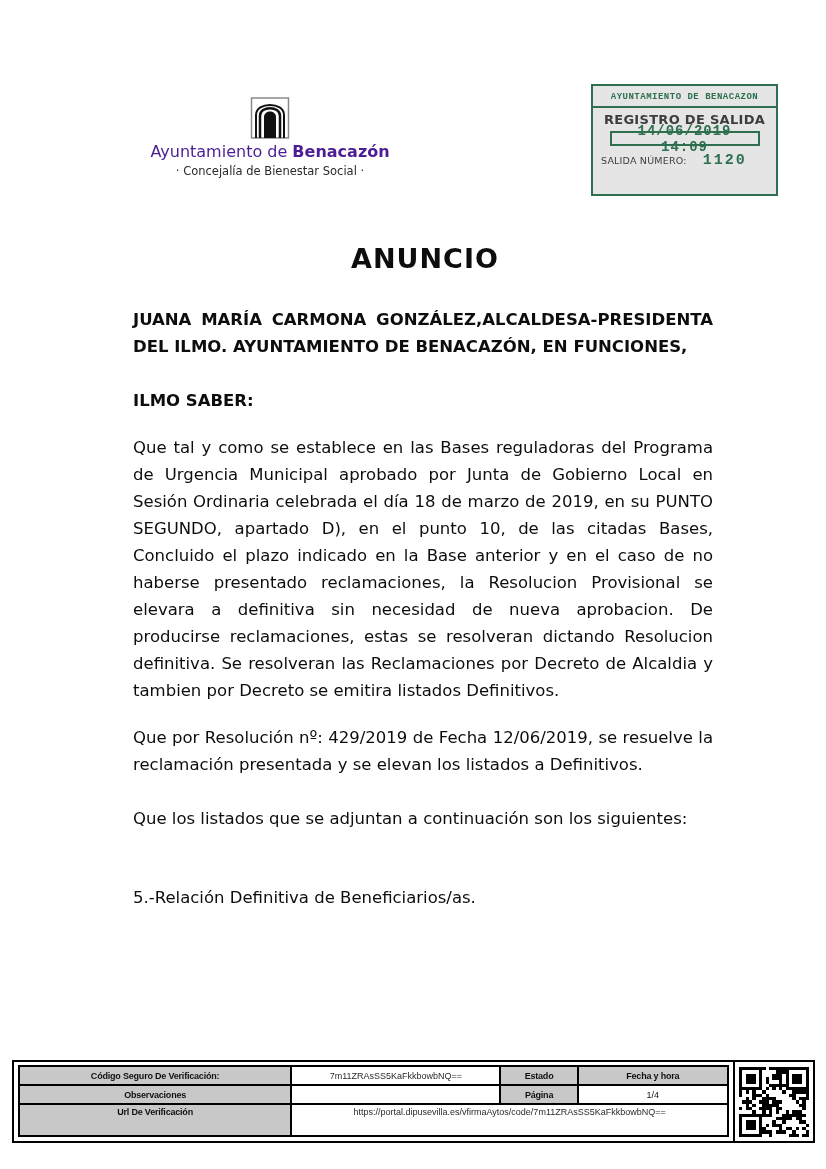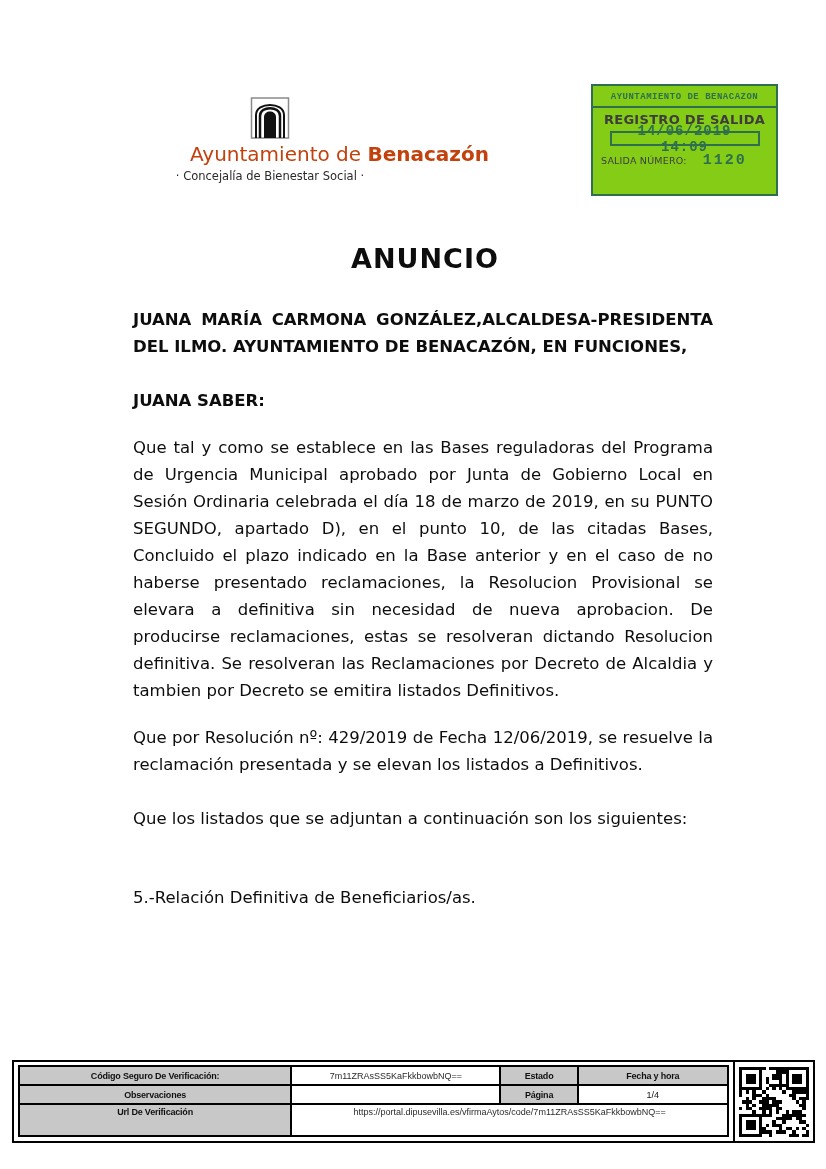--- a/index.html
+++ b/index.html
@@ -2,27 +2,27 @@
 <html><head>
 <meta charset="utf-8">
 <style>
   html,body{margin:0;padding:0;background:#fff;}
   #page{position:relative;width:826px;height:1169px;background:#ffffff;overflow:hidden;
         font-family:"DejaVu Sans",sans-serif;color:#111;}
 
   
   .logo{position:absolute;left:150px;top:93px;width:240px;text-align:center;}
   .logo .arch{display:block;margin:0 auto;}
-  .org-line{font-size:20px;color:#c2410c;margin-top:3px;white-space:nowrap;margin-left:40px;}
+  .org-line{font-size:16px;color:#4c1d95;margin-top:3px;white-space:nowrap;}
   .org-line b{font-weight:bold;}
   .org-sub{font-size:11.5px;color:#2a2a2a;margin-top:3px;white-space:nowrap;}
 
   
   .stamp{position:absolute;left:591px;top:84px;width:187px;height:112px;box-sizing:border-box;
-         border:2px solid #2e6f4f;text-align:center;background:#84cc16;}
+         border:2px solid #2e6f4f;text-align:center;background:#e5e5e5;}
   .stamp-org{font-family:"Liberation Mono","DejaVu Sans Mono",monospace;font-weight:bold;
              font-size:9px;color:#2e6f4f;letter-spacing:.5px;padding:6px 0 4px;
              border-bottom:2px solid #2e6f4f;}
   .stamp-title{font-size:13px;font-weight:bold;color:#3d3d3d;margin-top:4px;letter-spacing:.3px;}
   .stamp-datebox{margin:4px auto 0;width:150px;height:15px;border:2px solid #2e6f4f;
                  box-sizing:border-box;display:flex;align-items:center;justify-content:center;
                  font-family:"Liberation Mono","DejaVu Sans Mono",monospace;font-weight:bold;
                  font-size:14px;color:#2e6f4f;letter-spacing:1px;}
   .stamp-bottom{display:flex;align-items:baseline;justify-content:flex-start;
                 padding:6px 0 0 8px;gap:16px;}
@@ -83,21 +83,21 @@
     <div class="stamp-bottom">
       <span class="stamp-num-label">SALIDA NÚMERO:</span>
       <span class="stamp-num">1120</span>
     </div>
   </div>
 
   <div class="doc-title">ANUNCIO</div>
 
   <div class="body-text">
     <p class="p-justify p-bold mb-lg">JUANA MARÍA CARMONA GONZÁLEZ,ALCALDESA-PRESIDENTA DEL ILMO. AYUNTAMIENTO DE BENACAZÓN, EN FUNCIONES,</p>
-    <p class="p-bold mb-md">JUANA SABER:</p>
+    <p class="p-bold mb-md">ILMO SABER:</p>
     <p class="p-justify mb-md">Que tal y como se establece en las Bases reguladoras del Programa de Urgencia Municipal aprobado por Junta de Gobierno Local en Sesión Ordinaria celebrada el día 18 de marzo de 2019, en su PUNTO SEGUNDO, apartado D), en el punto 10, de las citadas Bases, Concluido el plazo indicado en la Base anterior y en el caso de no haberse presentado reclamaciones, la Resolucion Provisional se elevara a definitiva sin necesidad de nueva aprobacion. De producirse reclamaciones, estas se resolveran dictando Resolucion definitiva. Se resolveran las Reclamaciones por Decreto de Alcaldia y tambien por Decreto se emitira listados Definitivos.</p>
     <p class="p-justify mb-lg">Que por Resolución nº: 429/2019 de Fecha 12/06/2019, se resuelve la reclamación presentada y se elevan los listados a Definitivos.</p>
     <p class="mb-xl">Que los listados que se adjuntan a continuación son los siguientes:</p>
     <p>5.-Relación Definitiva de Beneficiarios/as.</p>
   </div>
 
   <div class="footer">
     <div class="footer-left">
       <table class="sig-table">
         <colgroup>

